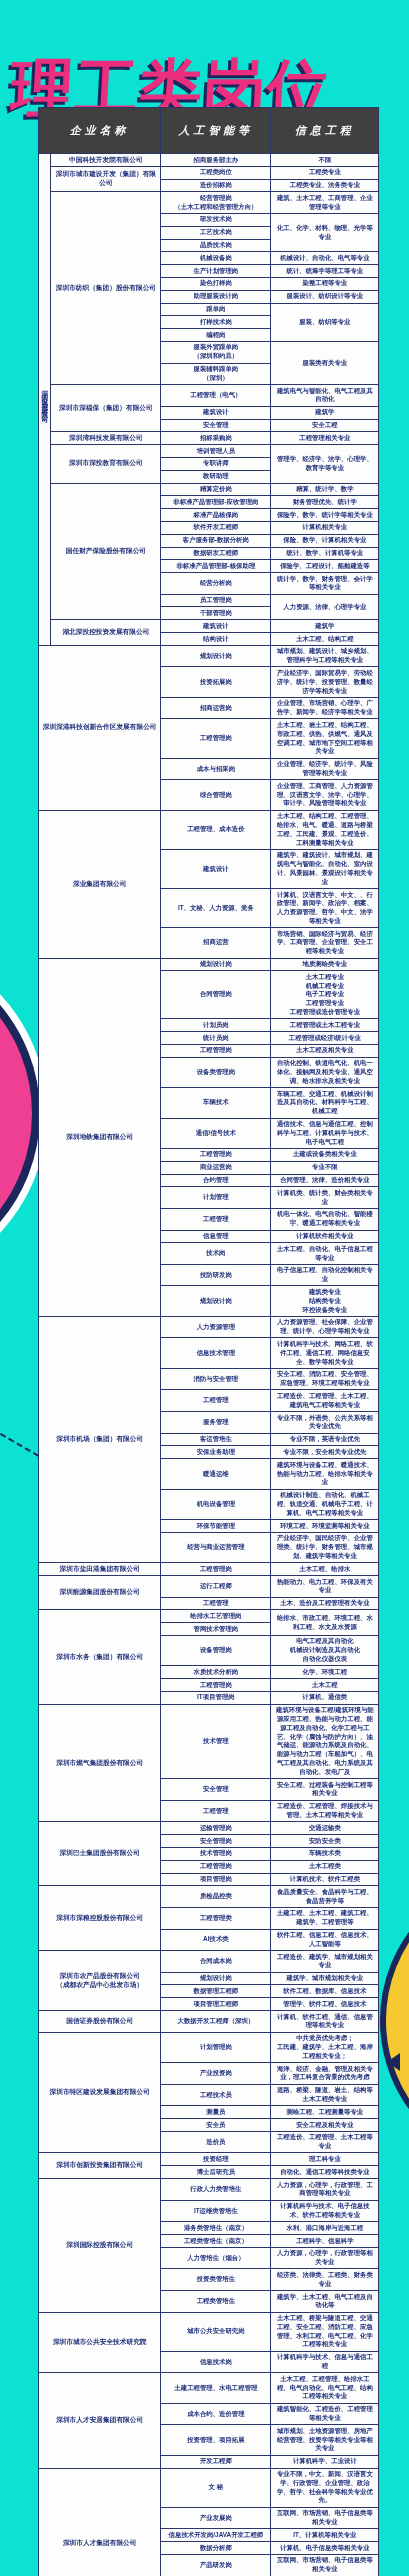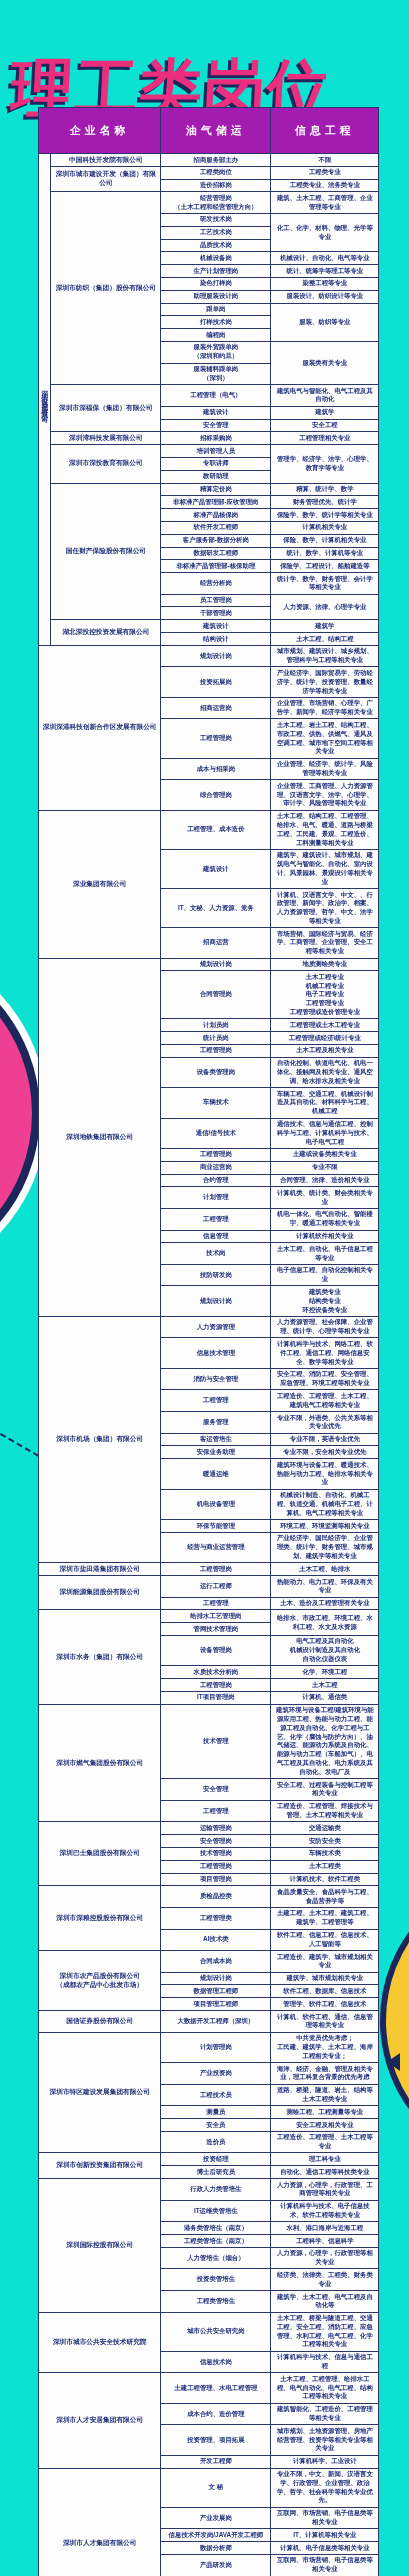--- a/index.html
+++ b/index.html
@@ -7,21 +7,21 @@
           font-family:"Liberation Sans","DejaVu Sans",sans-serif;}
   .title{position:absolute;left:11.3px;top:4.1px;z-index:2;font-size:63px;font-weight:900;
          color:#EB2E7D;letter-spacing:1px;white-space:nowrap;transform:skewX(-3deg);
          text-shadow:-3.1px 2.6px 0 #1B265B;}
   .table-wrap{position:absolute;left:38px;top:107px;width:340px;z-index:3;}
   table{border-collapse:collapse;table-layout:fixed;width:340px;background:#FDFDFD;
         border:1px solid #1B265B;}
   col.c-group{width:12.4px;} col.c-company{width:110px;} col.c-pos{width:110px;} col.c-req{width:108px;}
   th,td{border:0.8px solid #2A3568;vertical-align:middle;text-align:center;
         color:#20307B;font-weight:bold;white-space:pre-line;word-break:break-all;}
-  th{background:#a21caf;color:#FFFFFF;font-size:10.8px;height:43px;letter-spacing:4.1px;}
+  th{background:#404040;color:#FFFFFF;font-size:10.8px;height:43px;letter-spacing:4.1px;font-style:italic;}
   td{font-size:6.4px;line-height:8.8px;padding:1.5px 3.1px;}
   td.group-cell{writing-mode:vertical-lr;letter-spacing:2.6px;font-size:6.7px;padding:3.1px 0;
                 line-height:12.4px;}
   td.company-cell{font-size:6.7px;}
   
   .deco{position:absolute;z-index:1;}
   .pink-circle{left:-295px;top:946px;width:319px;height:319px;border-radius:50%;
                background:#EE3F92;border:8.2px solid #1B265B;box-shadow:0 0 0 7.2px #FFFFFF;}
   .dash-left{left:-32px;top:1414px;width:82px;border-top:2.6px dashed #1B265B;
              transform:rotate(30deg);transform-origin:left top;}
@@ -46,21 +46,21 @@
     <table>
       <colgroup>
         <col class="c-group">
           <col class="c-company">
           <col class="c-pos">
           <col class="c-req">
       </colgroup>
       <thead>
         <tr>
           <th colspan="2">企业名称</th>
-          <th>油气储运</th>
+          <th>人工智能等</th>
           <th>信息工程</th>
         </tr>
       </thead>
       <tbody>
           <tr>
             <td class="group-cell" rowspan="35">深圳市投资控股有限公司</td>
             <td class="company-cell" rowspan="1">中国科技开发院有限公司</td>
             <td class="pos-cell">招商服务部主办</td>
             <td class="req-cell">不限</td>
           </tr>

